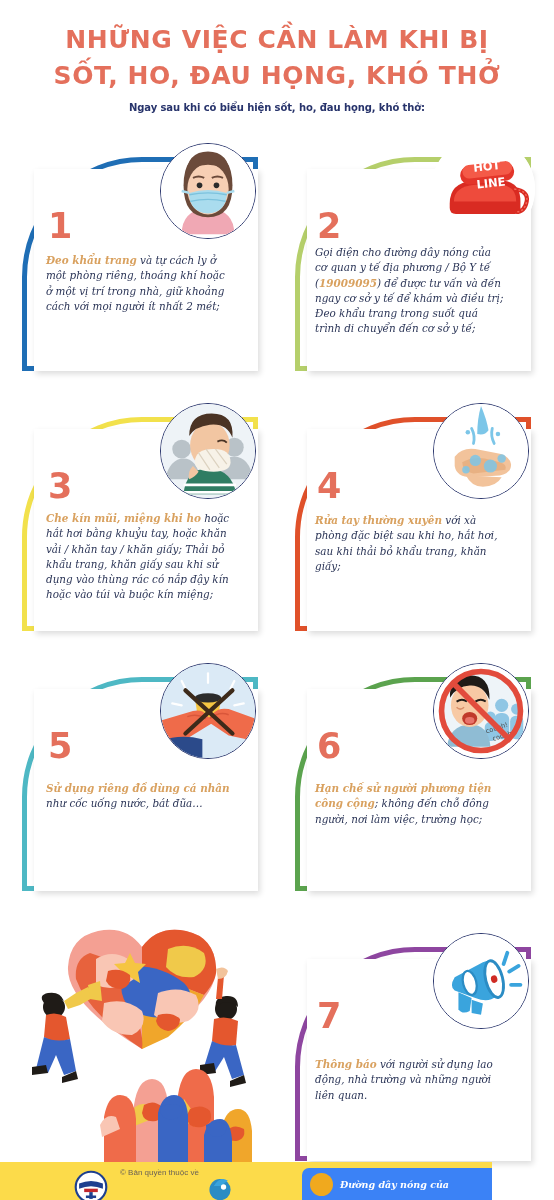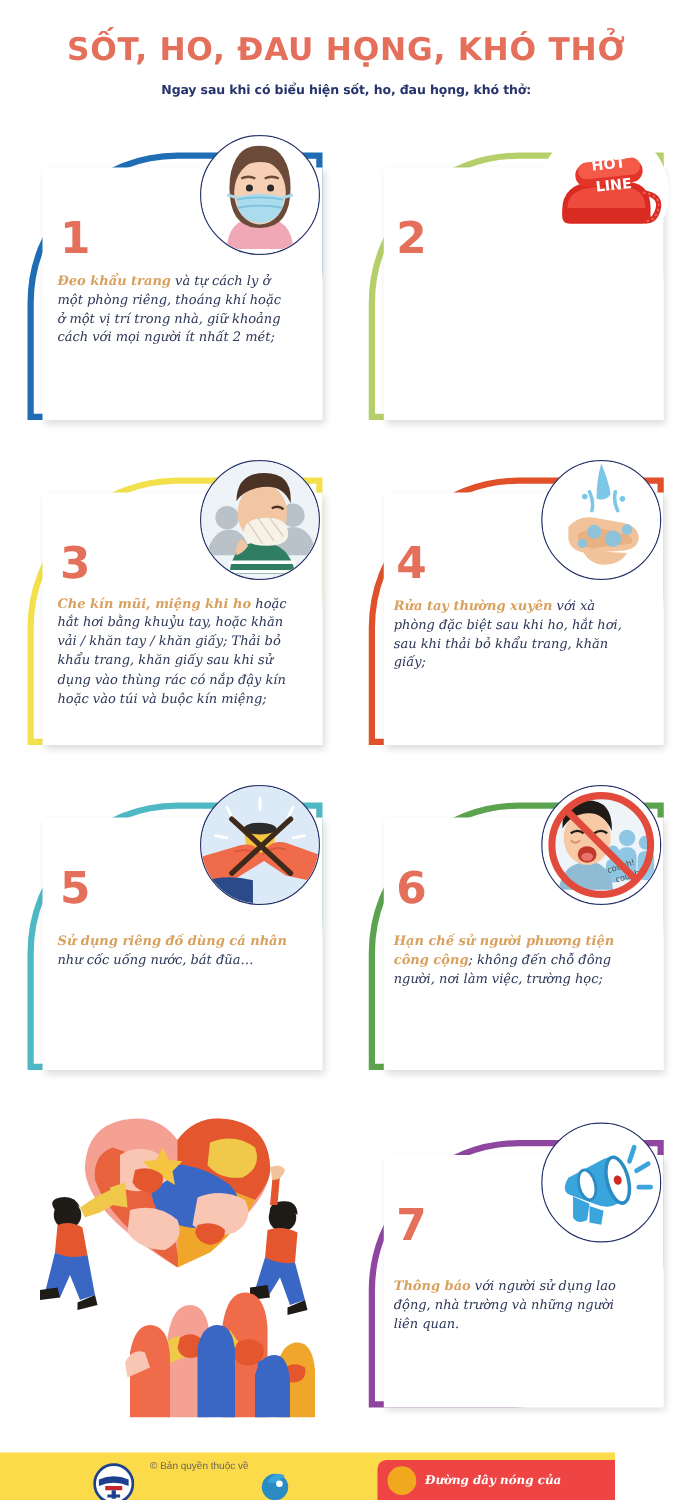--- a/index.html
+++ b/index.html
@@ -180,21 +180,21 @@
     font-size: 8px;
     color: #6b6256;
     font-family: "Liberation Sans", sans-serif;
   }
   .hotline-badge {
     position: absolute;
     right: 0;
     bottom: 0;
     height: 32px;
     min-width: 190px;
-    background: #ef4444;
+    background: #3b82f6;
     border-radius: 7px 0 0 0;
     display: flex;
     align-items: center;
     padding-left: 8px;
   }
   .hotline-circle {
     width: 23px; height: 23px;
     border-radius: 50%;
     background: #f0a91e;
     flex: 0 0 auto;
@@ -208,20 +208,21 @@
     font-size: 9.5px;
     white-space: nowrap;
   }
 </style>
 </head>
 <body>
 
 <div class="page">
 
   <div class="header">
+    <div class="title-line">NHỮNG VIỆC CẦN LÀM KHI BỊ</div>
     <div class="title-line">SỐT, HO, ĐAU HỌNG, KHÓ THỞ</div>
     <div class="subtitle">Ngay sau khi có biểu hiện sốt, ho, đau họng, khó thở:</div>
   </div>
 
   <div class="grid">
 
     <div class="row">
 
       <div class="cell left">
         <div class="leaf">
@@ -249,20 +250,23 @@
             </svg>
           </div>
         </div>
       </div>
 
       <div class="cell right">
         <div class="leaf">
           <div class="leaf-stroke" style="border-color:#b5cf6b"></div>
           <div class="leaf-panel"></div>
           <div class="num">2</div>
+          <div class="body" style="top:88px">
+            <span>Gọi điện cho đường dây nóng của cơ quan y tế địa phương / Bộ Y tế (</span><span class="hl">19009095</span><span>) để được tư vấn và đến ngay cơ sở y tế để khám và điều trị; Đeo khẩu trang trong suốt quá trình di chuyển đến cơ sở y tế;</span>
+          </div>
           <div class="circ" style="border:none;right:-4px;top:-20px;width:104px;height:104px">
             <svg viewBox="0 0 100 100">
               <rect width="100" height="100" fill="#ffffff"></rect>
               <path d="M18 64 Q18 44 40 42 L70 42 Q86 44 86 62 L86 70 Q86 74 80 74 L24 74 Q18 74 18 68Z" fill="#d92b22"></path>
               <path d="M22 62 Q22 48 42 46 L68 46 Q82 48 82 62 Z" fill="#ee4b3c"></path>
               <rect x="28" y="26" width="52" height="18" rx="9" fill="#e3352a" transform="rotate(-6 54 35)"></rect>
               <rect x="30" y="25" width="48" height="13" rx="6.5" fill="#f45a48" transform="rotate(-6 54 31)"></rect>
               <text x="54" y="32" font-family="DejaVu Sans" font-size="11" font-weight="bold" fill="#ffffff" text-anchor="middle" transform="rotate(-6 54 32)">HOT</text>
               <text x="58" y="48" font-family="DejaVu Sans" font-size="11" font-weight="bold" fill="#ffffff" text-anchor="middle" transform="rotate(-6 58 48)">LINE</text>
               <path d="M80 50 Q94 52 92 62 Q90 72 82 72" stroke="#d92b22" stroke-width="4" fill="none"></path>

